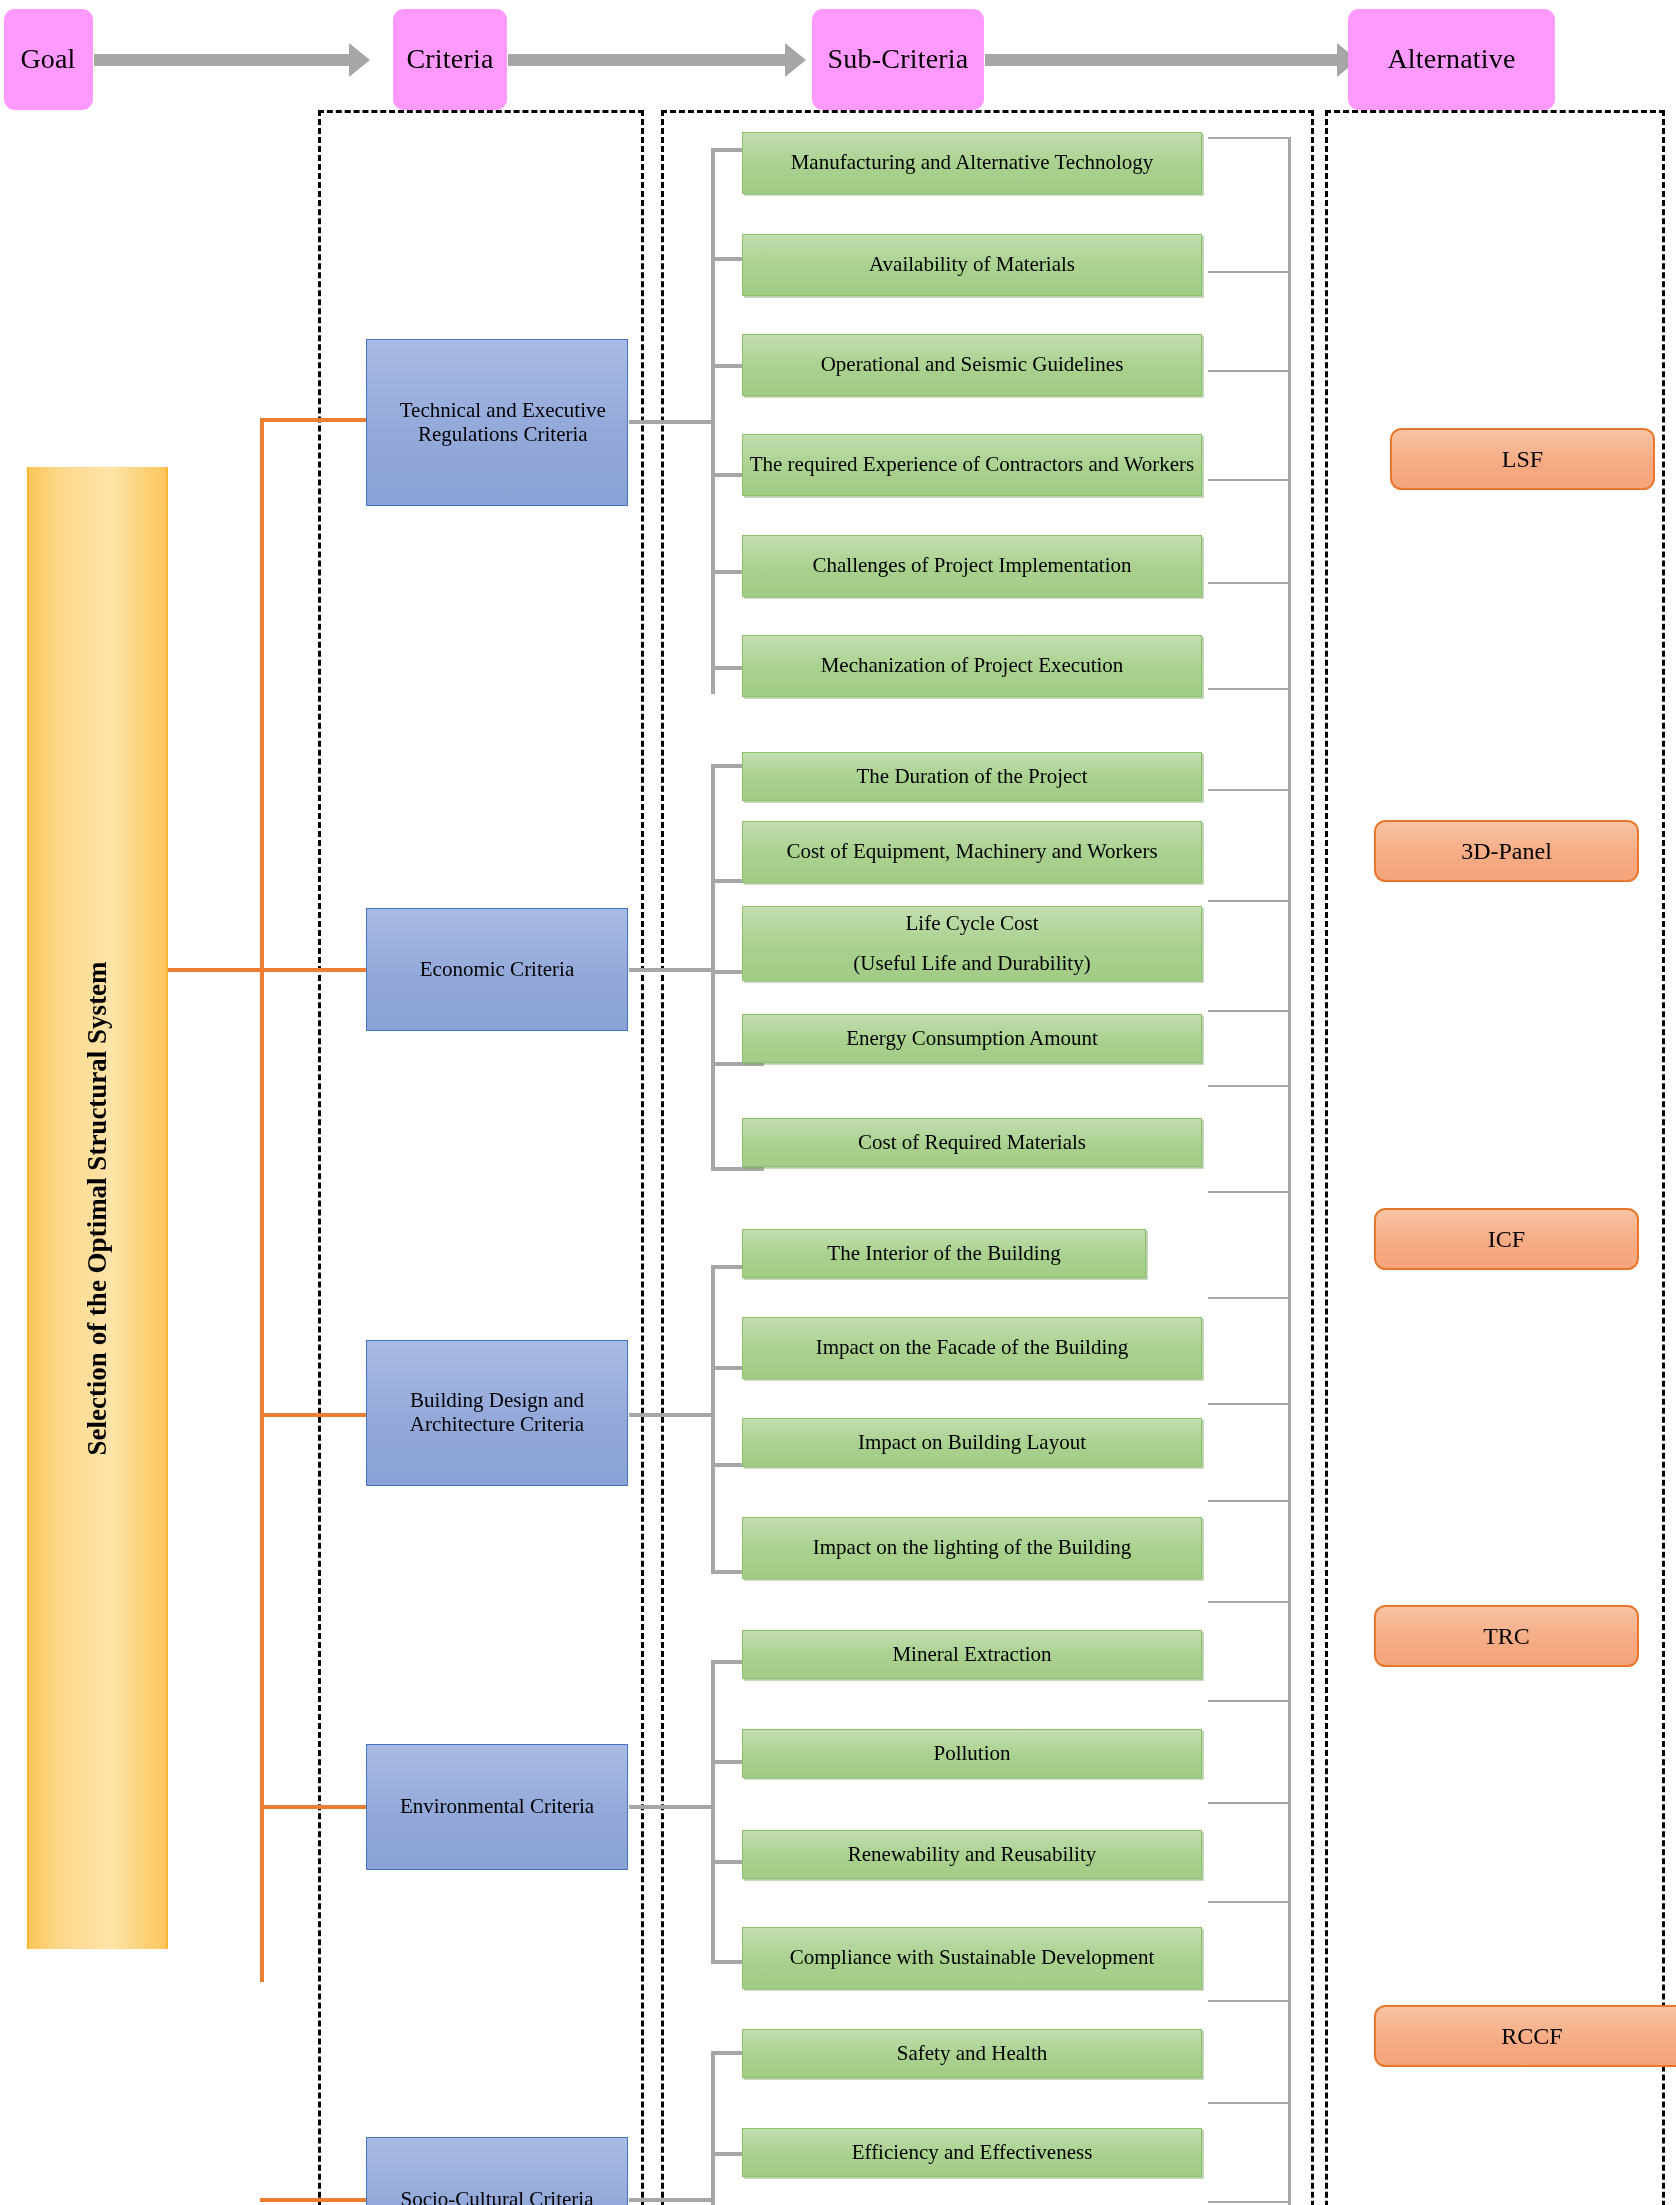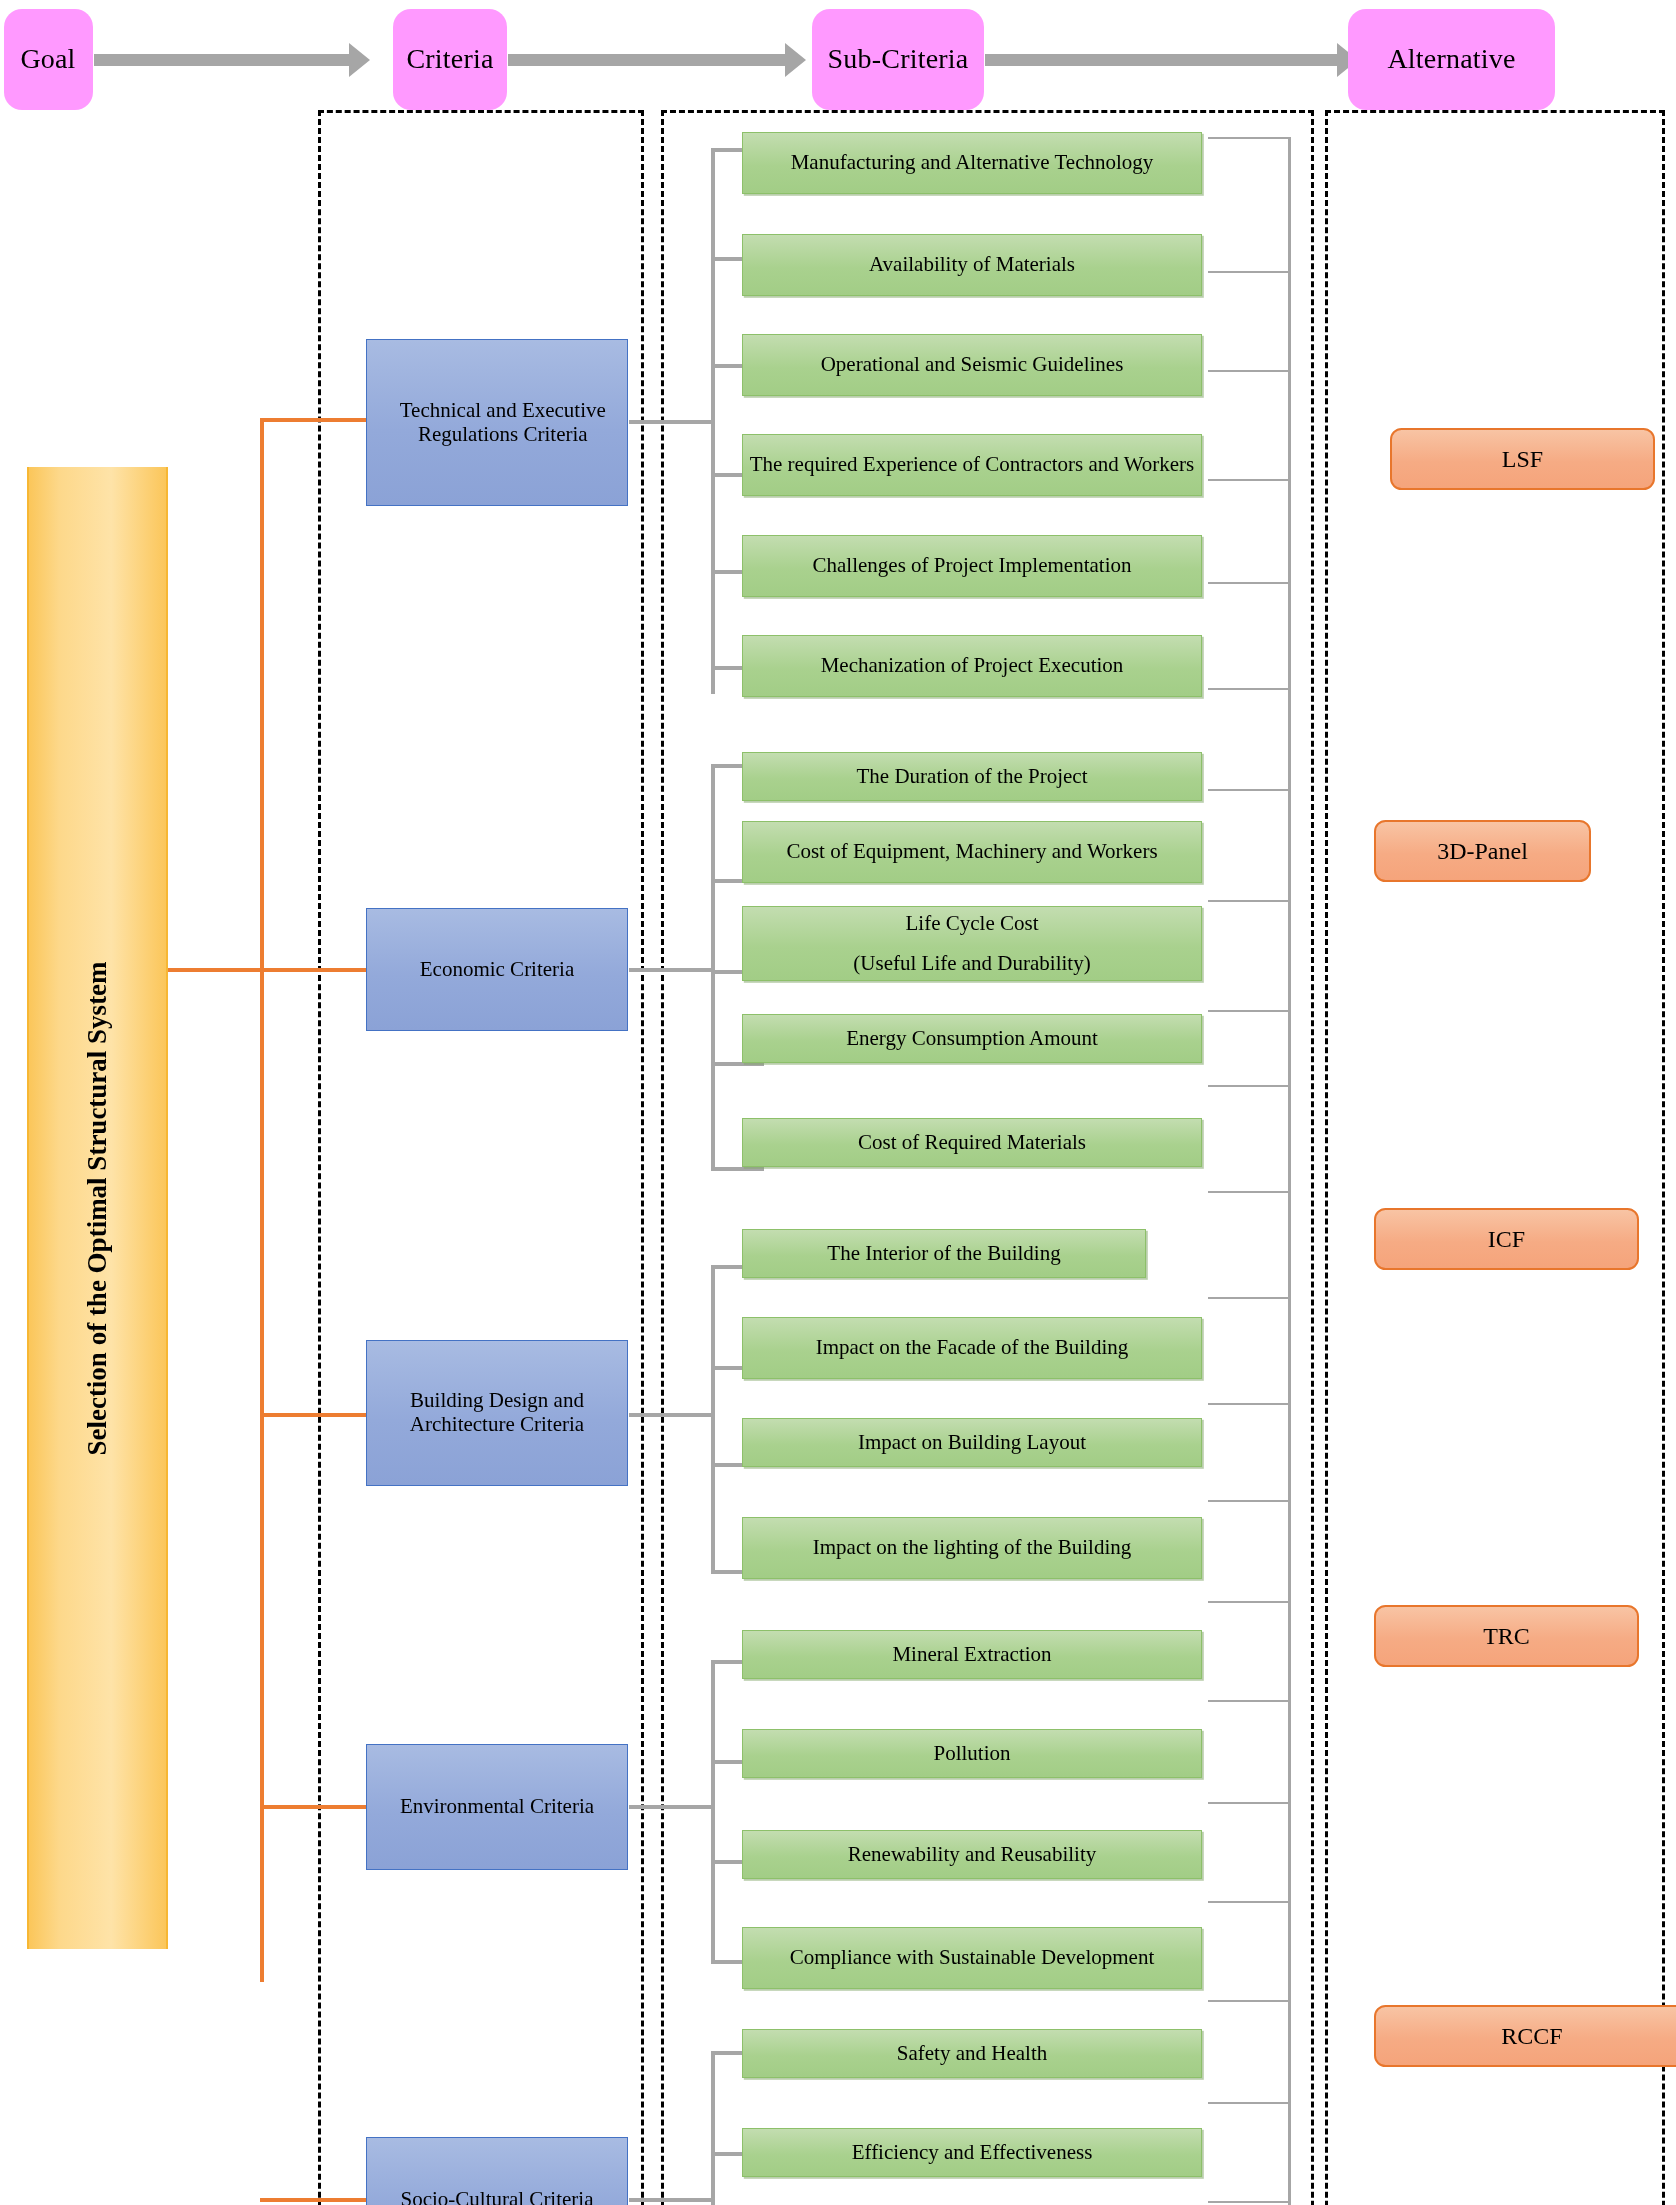--- a/index.html
+++ b/index.html
@@ -1,21 +1,21 @@
 <!DOCTYPE html>
 <html style="font-size:7px"><head>
 <meta charset="utf-8">
 <style>
   html,body{margin:0;padding:0;background:#ffffff;}
   body{font-family:"Liberation Serif", serif;}
   #stage{position:relative;width:1677px;height:2446px;background:#fff;overflow:hidden;}
 
   
   .pill{
-    position:absolute;background:#ff99ff;border-radius:18px;
+    position:absolute;background:#ff99ff;border-radius:11px;
     display:flex;align-items:center;justify-content:center;
     color:#000;font-size:28px;font-family:"Liberation Serif",serif;
     letter-spacing:0.2px;
   }
   .arrow{position:absolute;height:11.5px;background:#a6a6a6;}
   .arrow:after{
     content:"";position:absolute;right:-20px;top:-11.5px;
     width:0;height:0;border-top:17px solid transparent;
     border-bottom:17px solid transparent;border-left:21px solid #a6a6a6;
   }
@@ -255,21 +255,21 @@
   <div class="sub" style="left:742px;top:2029px;width:460px;height:49px;">
     <span>Safety and Health</span>
   </div>
   <div class="sub" style="left:742px;top:2128px;width:460px;height:49px;">
     <span>Efficiency and Effectiveness</span>
   </div>
 
   <div class="alt" style="left:1374px;top:428px;width:265px;height:62px;margin-left:16px;">
     <span>LSF</span>
   </div>
-  <div class="alt" style="left:1374px;top:820px;width:217px;height:62px;">
+  <div class="alt" style="left:1374px;top:820px;width:265px;height:62px;">
     <span>3D-Panel</span>
   </div>
   <div class="alt" style="left:1374px;top:1208px;width:265px;height:62px;">
     <span>ICF</span>
   </div>
   <div class="alt" style="left:1374px;top:1605px;width:265px;height:62px;">
     <span>TRC</span>
   </div>
   <div class="alt" style="left:1374px;top:2005px;width:316px;height:62px;text-align:center;">
     <span>RCCF</span>

